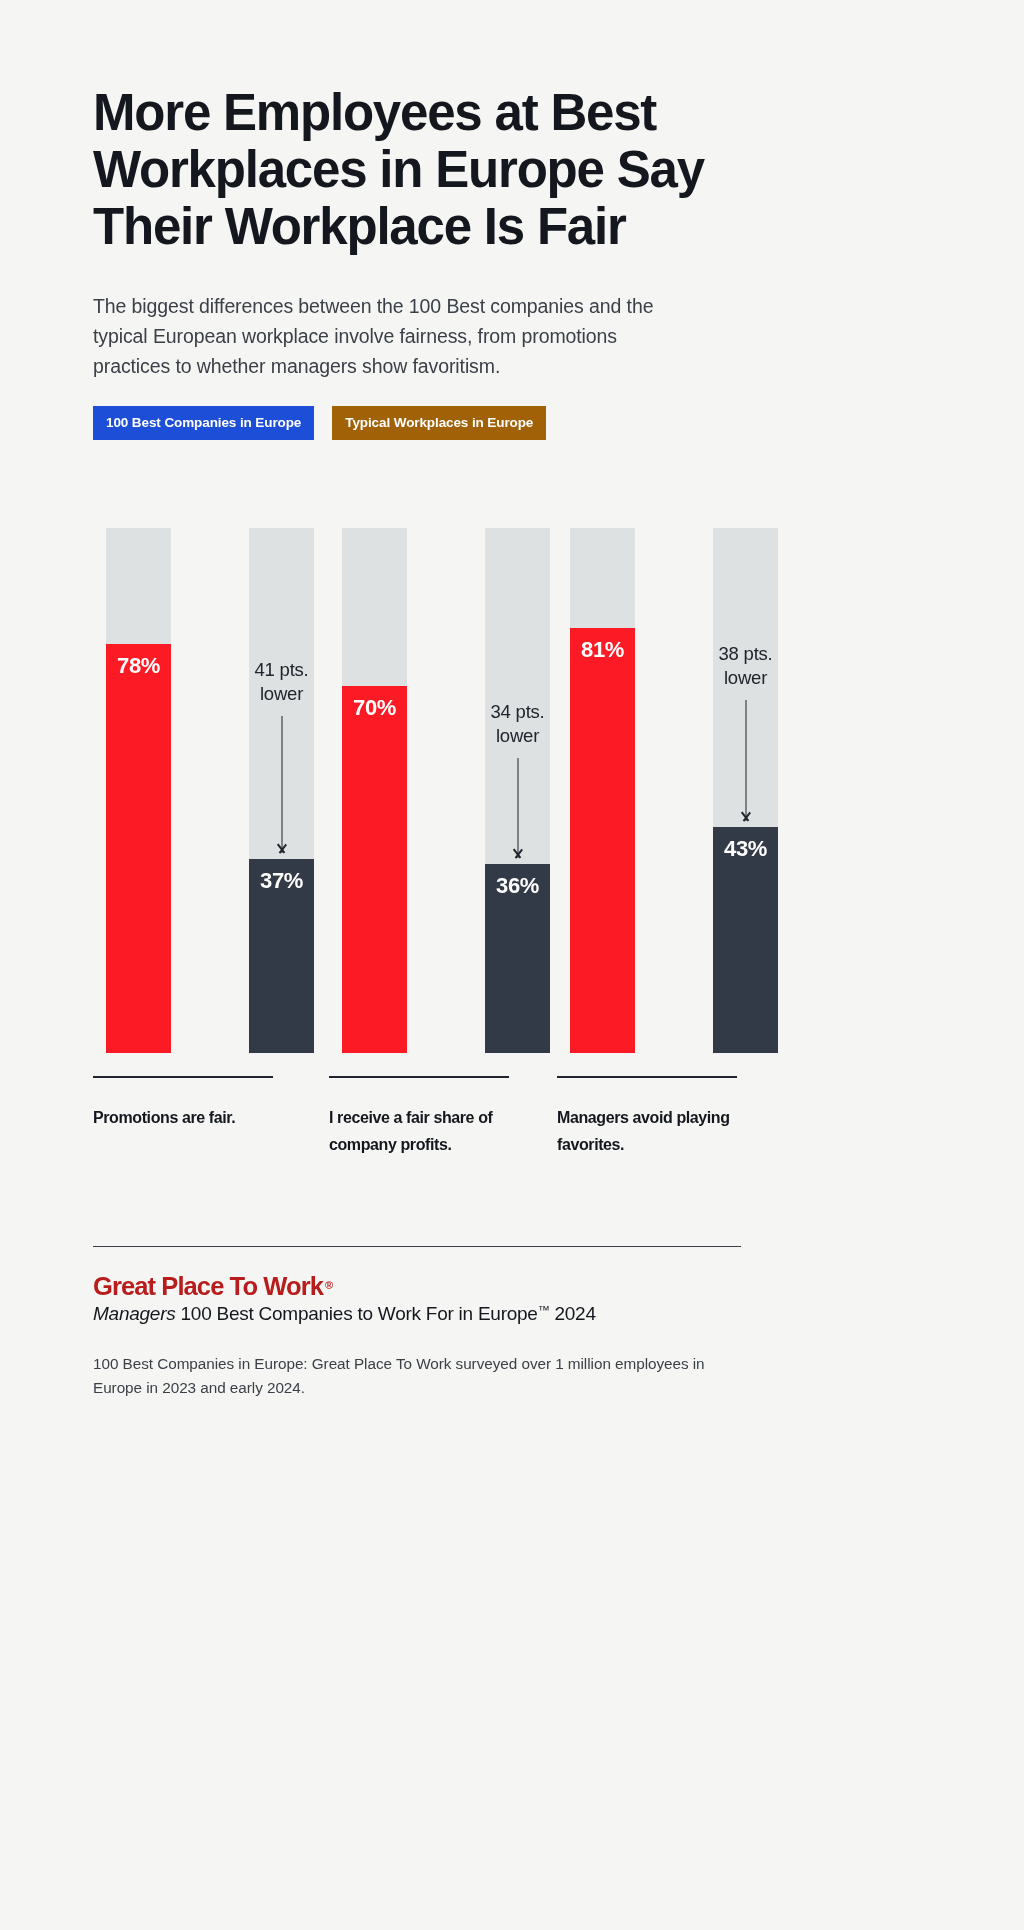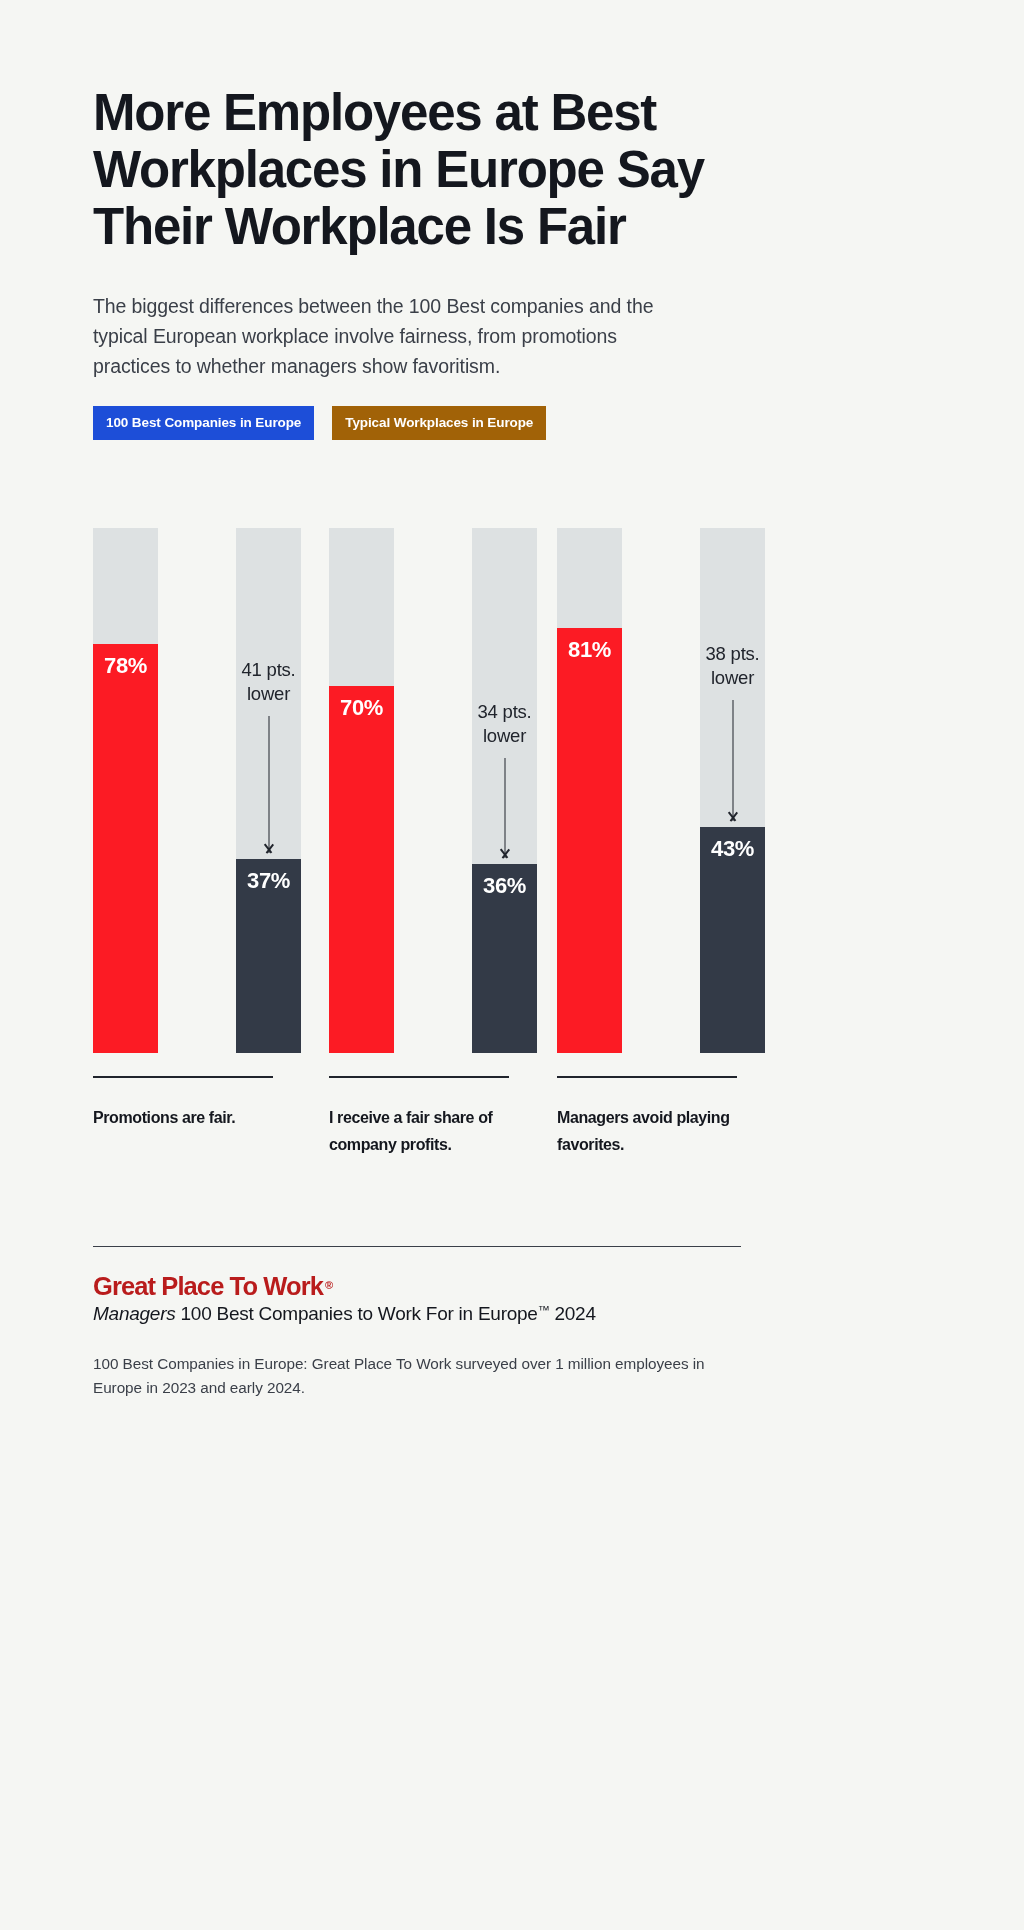--- a/index.html
+++ b/index.html
@@ -69,21 +69,21 @@
     white-space: nowrap;
     line-height: 15px;
   }
 
   .legend-chip.red  { background: #1d4ed8; }
   .legend-chip.dark { background: #a16207; }
 
   
   .chart {
     position: absolute;
-    left: 93px;
+    left: 106px;
     top: 528px;
     width: 840px;
     height: 552px;
   }
 
   .group {
     position: absolute;
     top: 0;
     height: 552px;
   }

